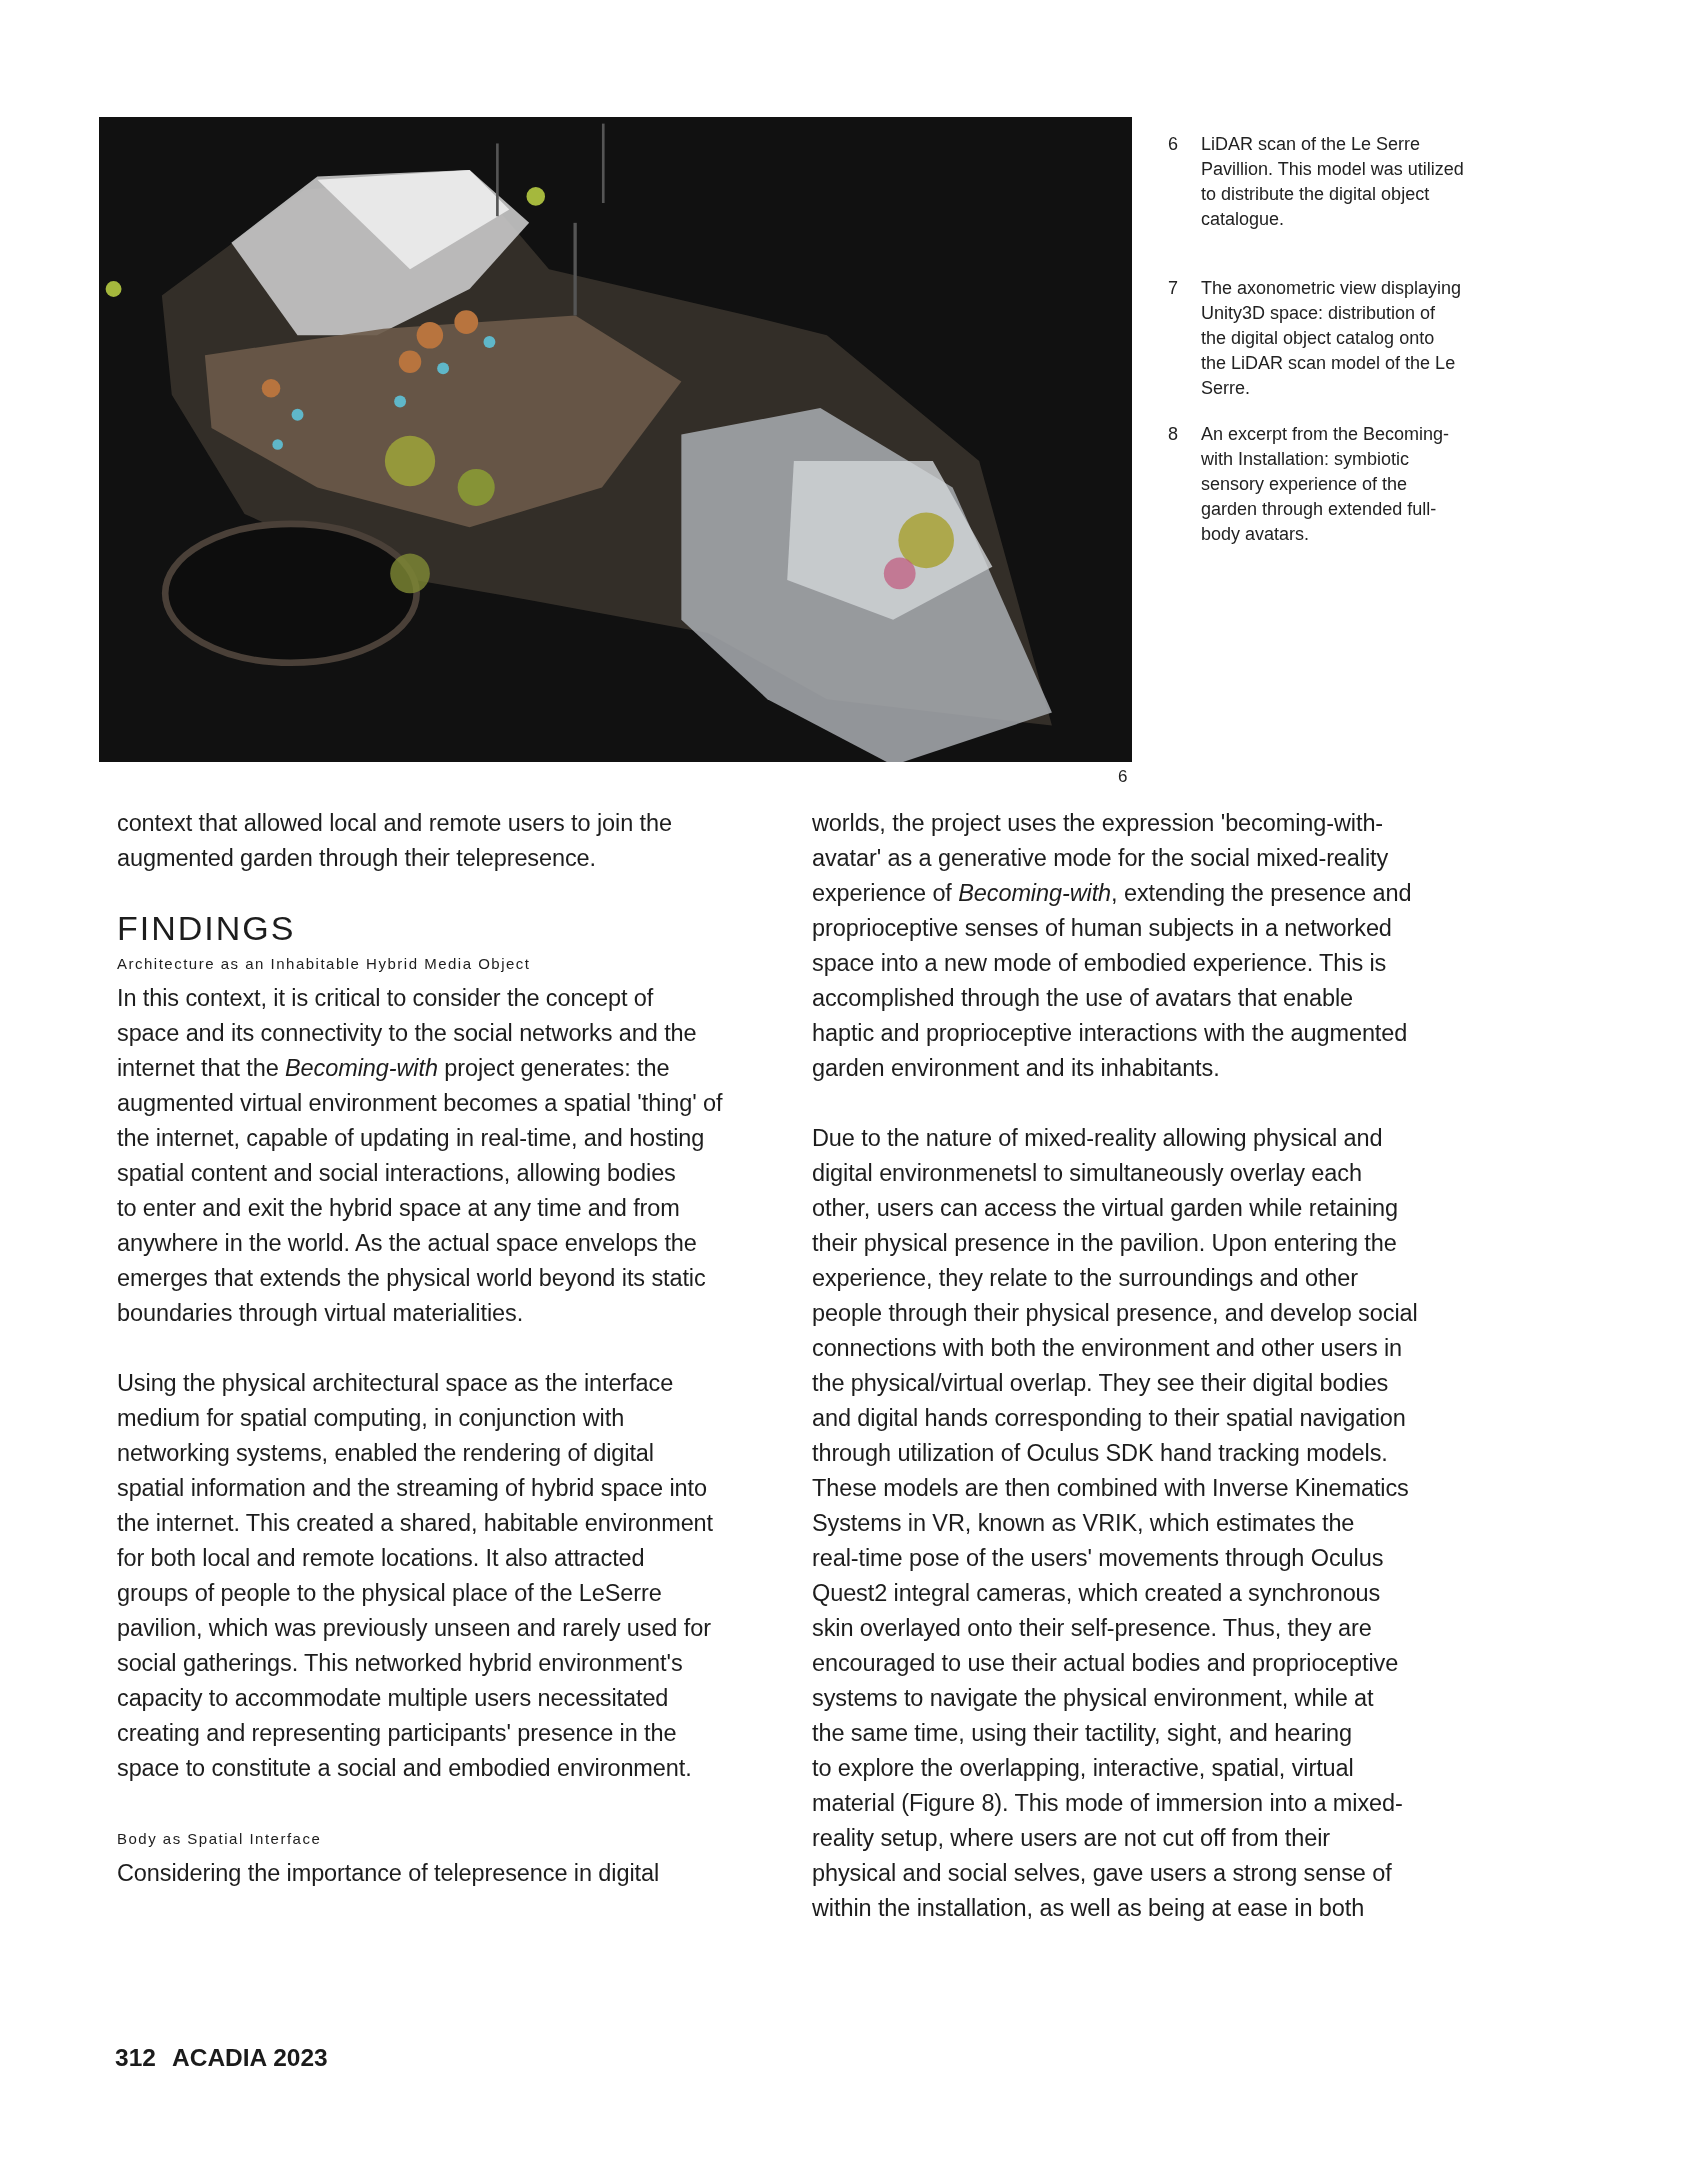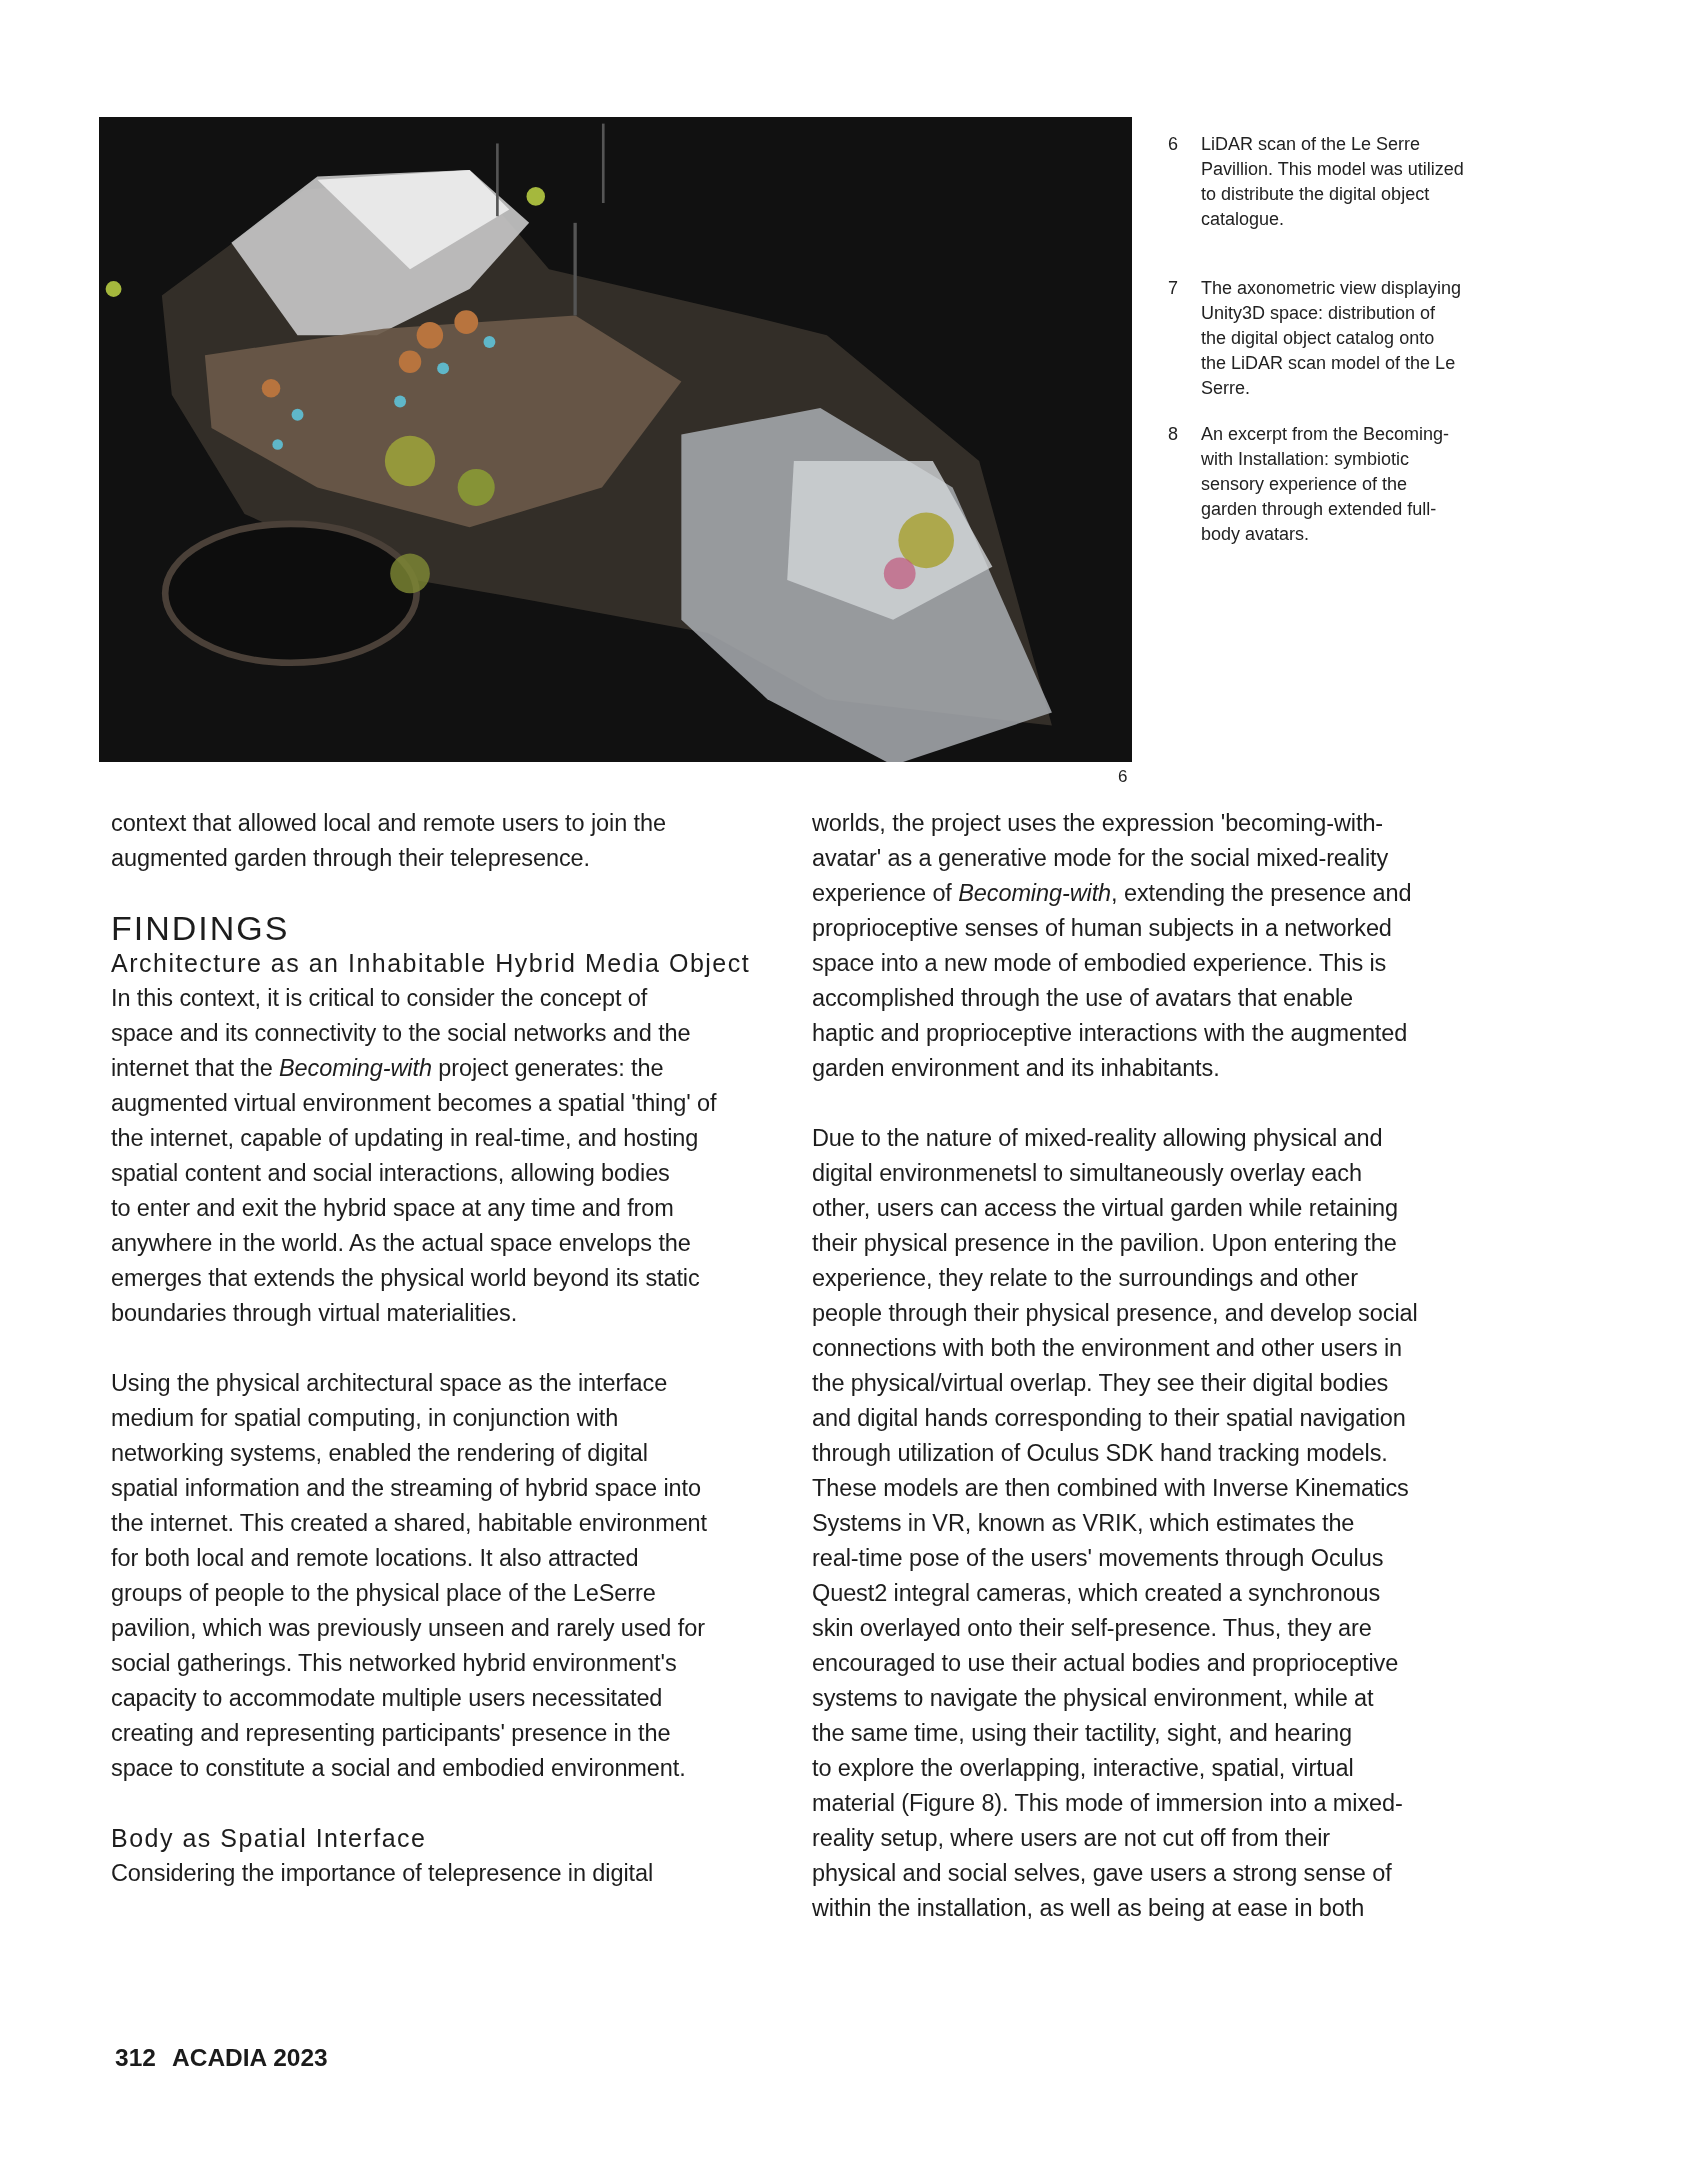--- a/index.html
+++ b/index.html
@@ -9,26 +9,26 @@
             background:#111111; overflow:hidden; }
   .figure svg { position:absolute; left:0; top:0; width:100%; height:100%; }
   .fig-num { position:absolute; left:1118px; top:767px; font-size:17px; color:#222; }
   .captions { position:absolute; left:1168px; top:132px; width:344px; }
   .cap { position:relative; padding-left:33px; font-size:18px; line-height:25px; color:#222; }
   .cap .n { position:absolute; left:0; top:0; }
   .cap6 { position:absolute; top:0; left:0; }
   .cap7 { position:absolute; top:144px; left:0; }
   .cap8 { position:absolute; top:290px; left:0; }
   .col { position:absolute; top:806px; font-size:23.5px; line-height:35px; letter-spacing:-0.1px; }
-  .col.left { left:111px; width:688px; }
+  .col.left { left:117px; width:688px; }
   .col.right { left:812px; width:701px; }
   .line { display:block; white-space:nowrap; height:35px; }
   .blank { display:block; height:35px; }
   .h-findings { font-size:34px; letter-spacing:2px; font-weight:normal; }
-  .h-sub { font-size:25px; letter-spacing:1.5px; }
+  .h-sub { font-size:15px; letter-spacing:1.5px; }
   em { font-style:italic; }
   .footer { position:absolute; top:2044px; left:99px; font-weight:bold; font-size:24.5px; color:#1b1b1b; }
   .footer .pg { display:inline-block; width:73px;text-align:center; }
 </style>
 </head>
 <body>
 
 <div class="figure">
   <svg viewBox="0 0 1561 975" preserveAspectRatio="none">
     <rect width="1561" height="975" fill="#111"></rect>

